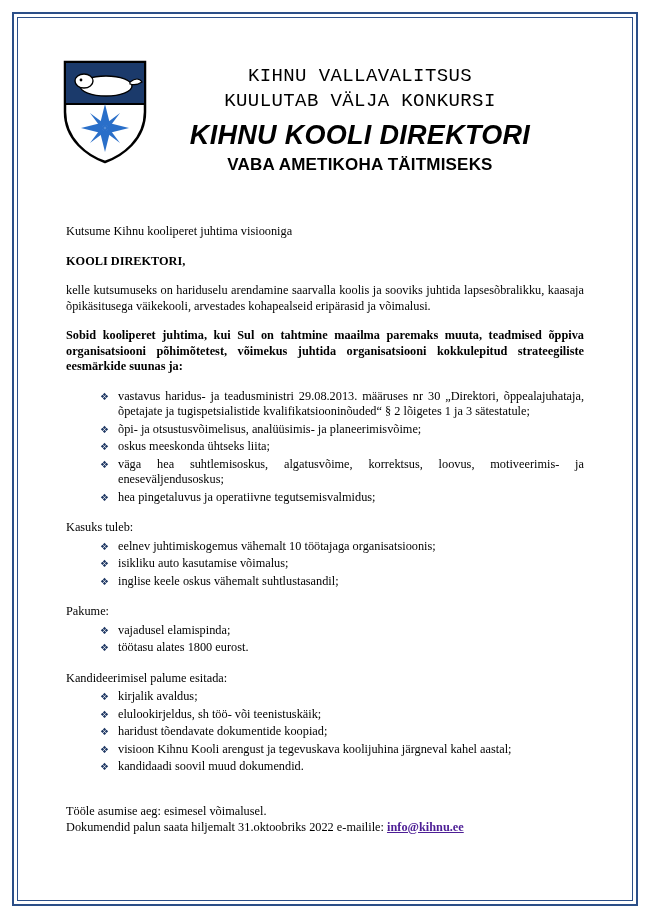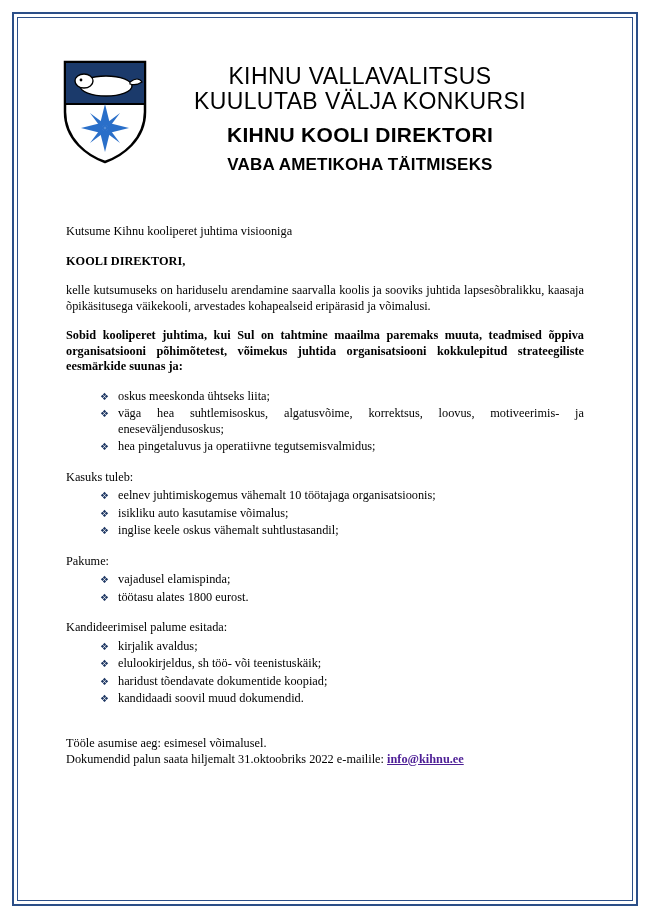--- a/index.html
+++ b/index.html
@@ -53,33 +53,34 @@
     left: -4px;
     top: 18px;
     width: 86px;
     height: 104px;
   }
   .header-text {
     text-align: center;
     margin-left: 70px;
   }
   .h-line1, .h-line2 {
-    font-size: 23px;
+    font-size: 19px;
     letter-spacing: 0.4px;
     line-height: 25px;
-    font-family: Liberation Sans, sans-serif;
+    font-family: Liberation Mono, monospace;
     font-weight: 400;
   }
   .h-title {
-    font-size: 21px;
+    font-size: 27px;
     font-weight: bold;
     line-height: 34px;
     margin-top: 4px;
     font-family: "Liberation Sans", sans-serif;
     letter-spacing: 0.3px;
+    font-style: italic;
   }
   .h-sub {
     font-size: 17px;
     font-weight: bold;
     line-height: 24px;
     margin-top: 1px;
     font-family: "Liberation Sans", sans-serif;
     letter-spacing: 0.2px;
   }
 
@@ -172,20 +173,22 @@
 
       <p class="para">Kutsume Kihnu kooliperet juhtima visiooniga</p>
 
       <p class="para bold">KOOLI DIREKTORI,</p>
 
       <p class="para">kelle kutsumuseks on hariduselu arendamine saarvalla koolis ja sooviks juhtida lapsesõbralikku, kaasaja õpikäsitusega väikekooli, arvestades kohapealseid eripärasid ja võimalusi.</p>
 
       <p class="para bold">Sobid kooliperet juhtima, kui Sul on tahtmine maailma paremaks muuta, teadmised õppiva organisatsiooni põhimõtetest, võimekus juhtida organisatsiooni kokkulepitud strateegiliste eesmärkide suunas ja:</p>
 
       <ul class="bullets">
+        <li>vastavus haridus- ja teadusministri 29.08.2013. määruses nr 30 „Direktori, õppealajuhataja, õpetajate ja tugispetsialistide kvalifikatsiooninõuded“ § 2 lõigetes 1 ja 3 sätestatule;</li>
+        <li>õpi- ja otsustusvõimelisus, analüüsimis- ja planeerimisvõime;</li>
         <li>oskus meeskonda ühtseks liita;</li>
         <li>väga hea suhtlemisoskus, algatusvõime, korrektsus, loovus, motiveerimis- ja eneseväljendusoskus;</li>
         <li>hea pingetaluvus ja operatiivne tegutsemisvalmidus;</li>
       </ul>
 
       <div class="block-gap"></div>
 
       <p class="lead-in">Kasuks tuleb:</p>
       <ul class="bullets">
         <li>eelnev juhtimiskogemus vähemalt 10 töötajaga organisatsioonis;</li>
@@ -201,20 +204,21 @@
         <li>töötasu alates 1800 eurost.</li>
       </ul>
 
       <div class="block-gap"></div>
 
       <p class="lead-in">Kandideerimisel palume esitada:</p>
       <ul class="bullets">
         <li>kirjalik avaldus;</li>
         <li>elulookirjeldus, sh töö- või teenistuskäik;</li>
         <li>haridust tõendavate dokumentide koopiad;</li>
+        <li>visioon Kihnu Kooli arengust ja tegevuskava koolijuhina järgneval kahel aastal;</li>
         <li>kandidaadi soovil muud dokumendid.</li>
       </ul>
 
       <div class="block-gap"></div>
       <div class="block-gap"></div>
 
       <div class="footer-block">
         <p>Tööle asumise aeg: esimesel võimalusel.</p>
         <p><span>Dokumendid palun saata hiljemalt 31.oktoobriks 2022 e-mailile: </span><a class="link" href="#">info@kihnu.ee</a></p>
       </div>

